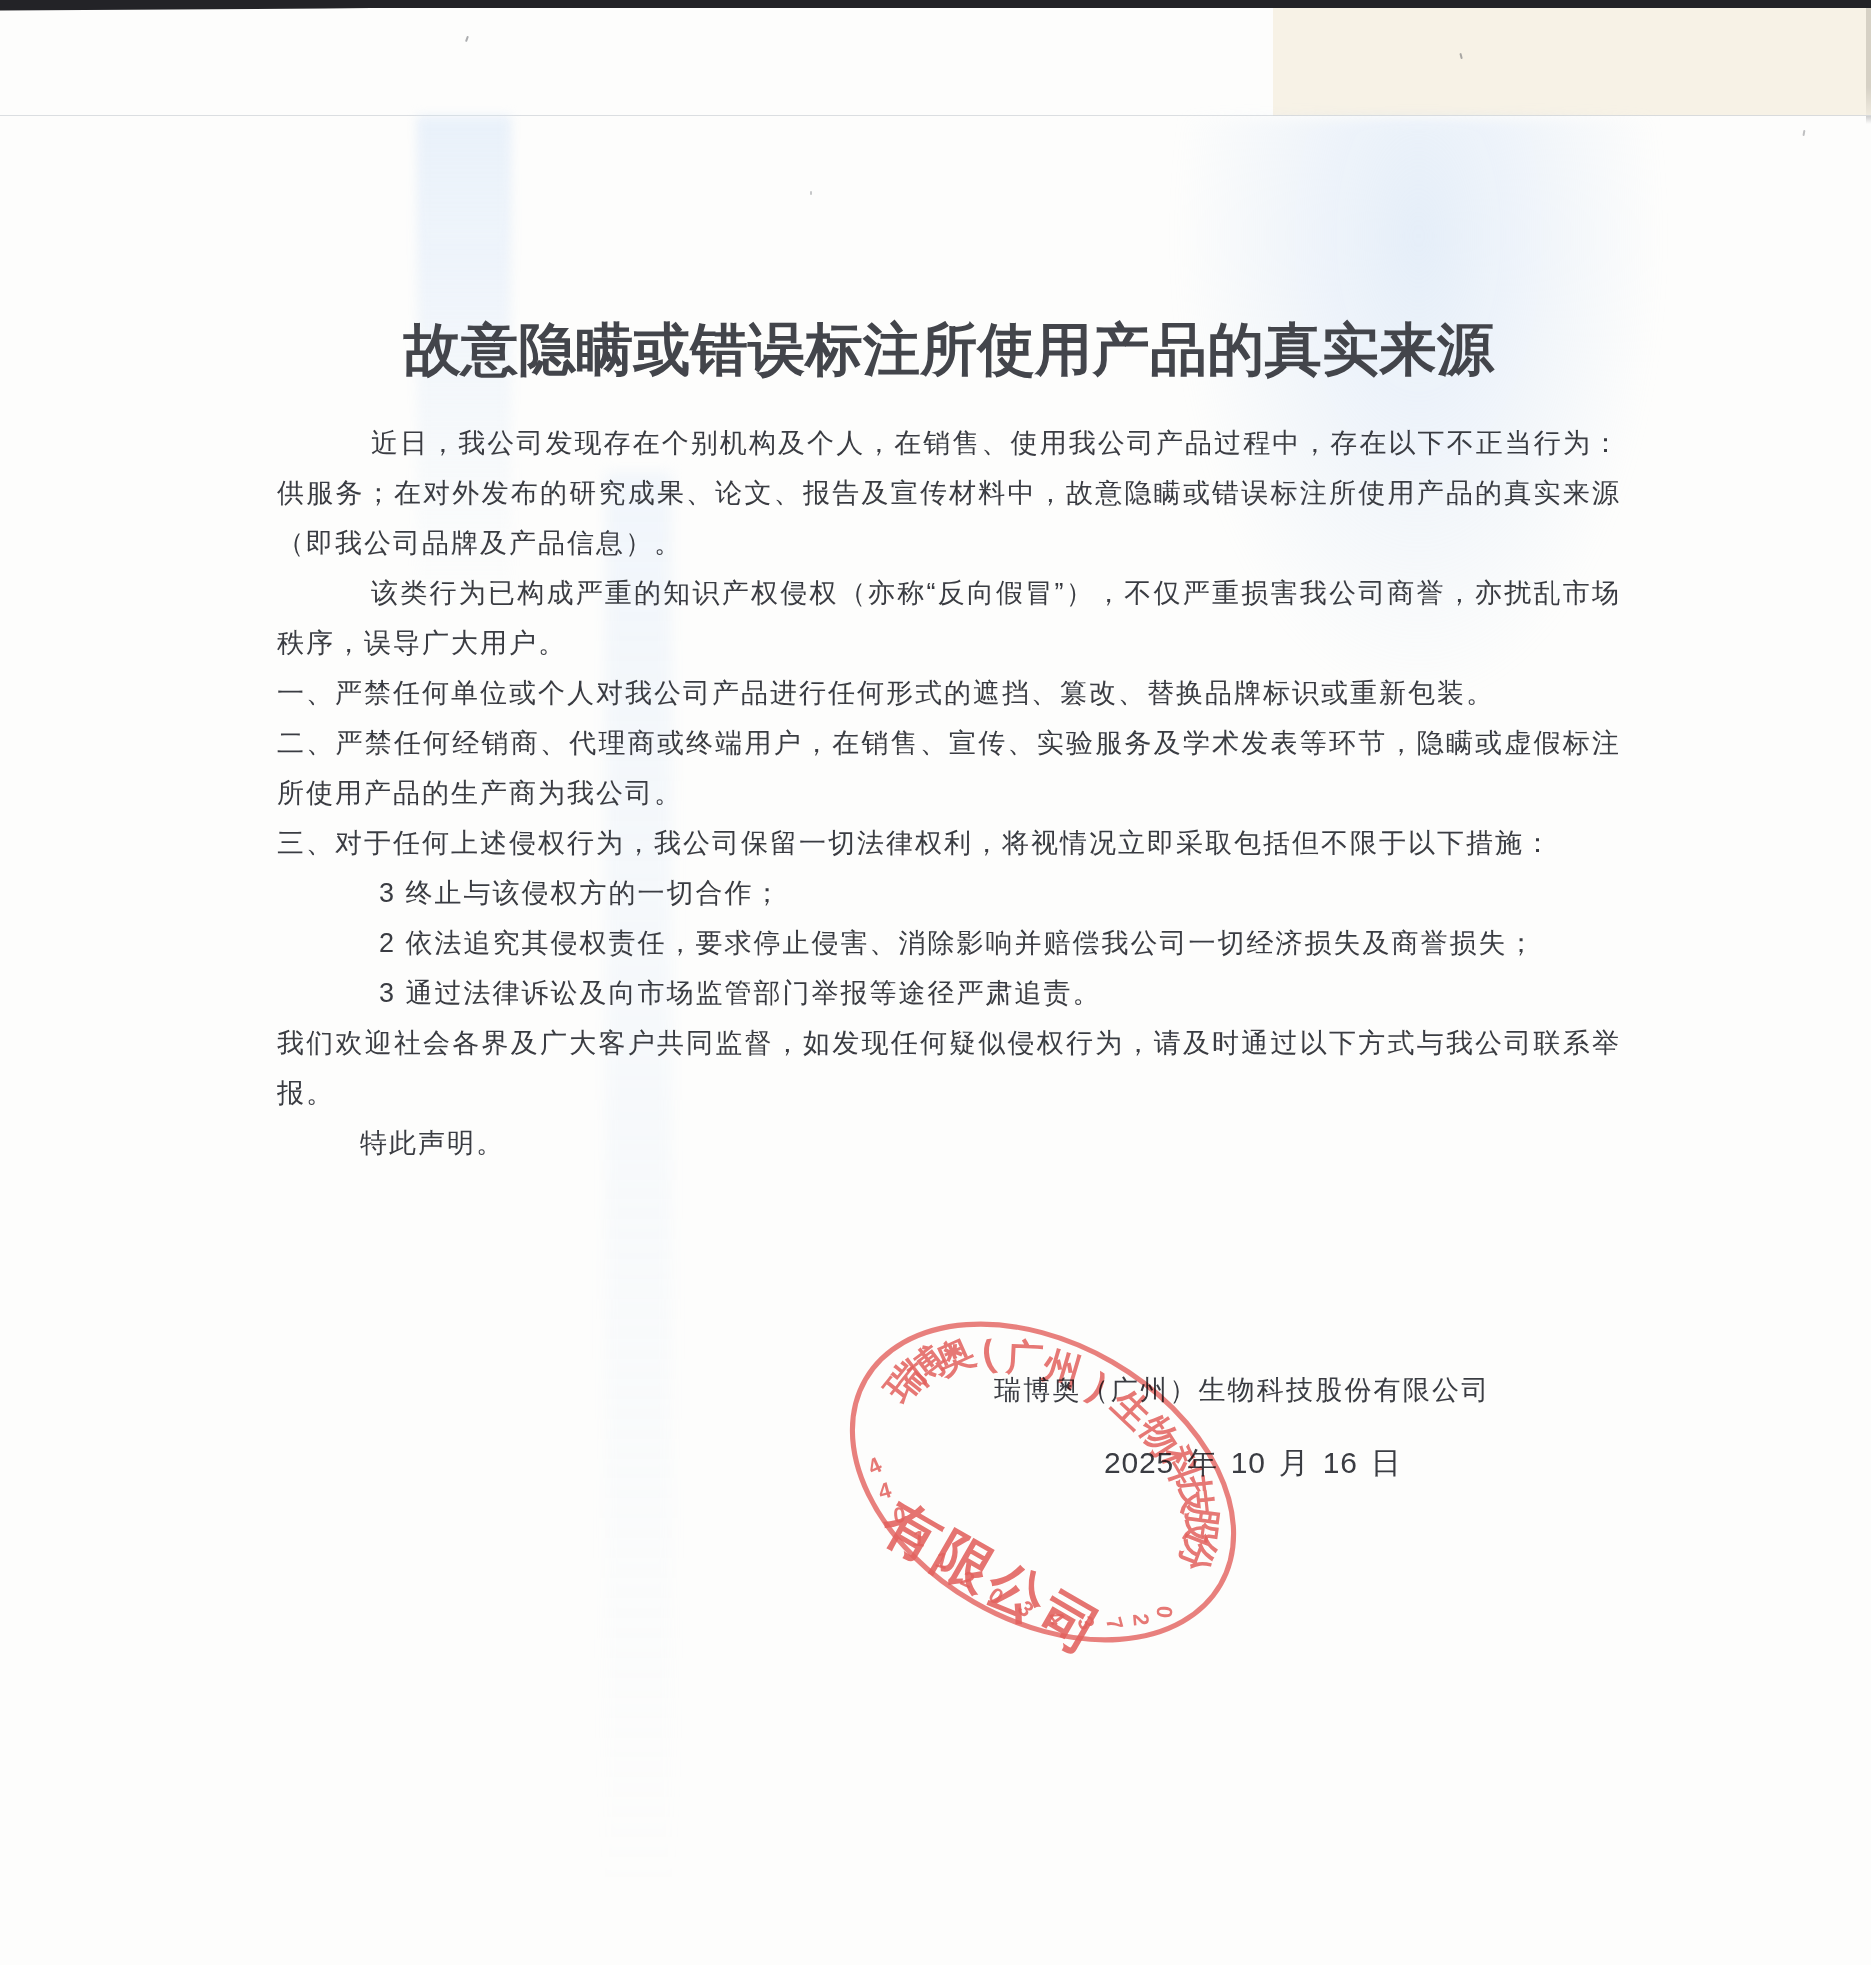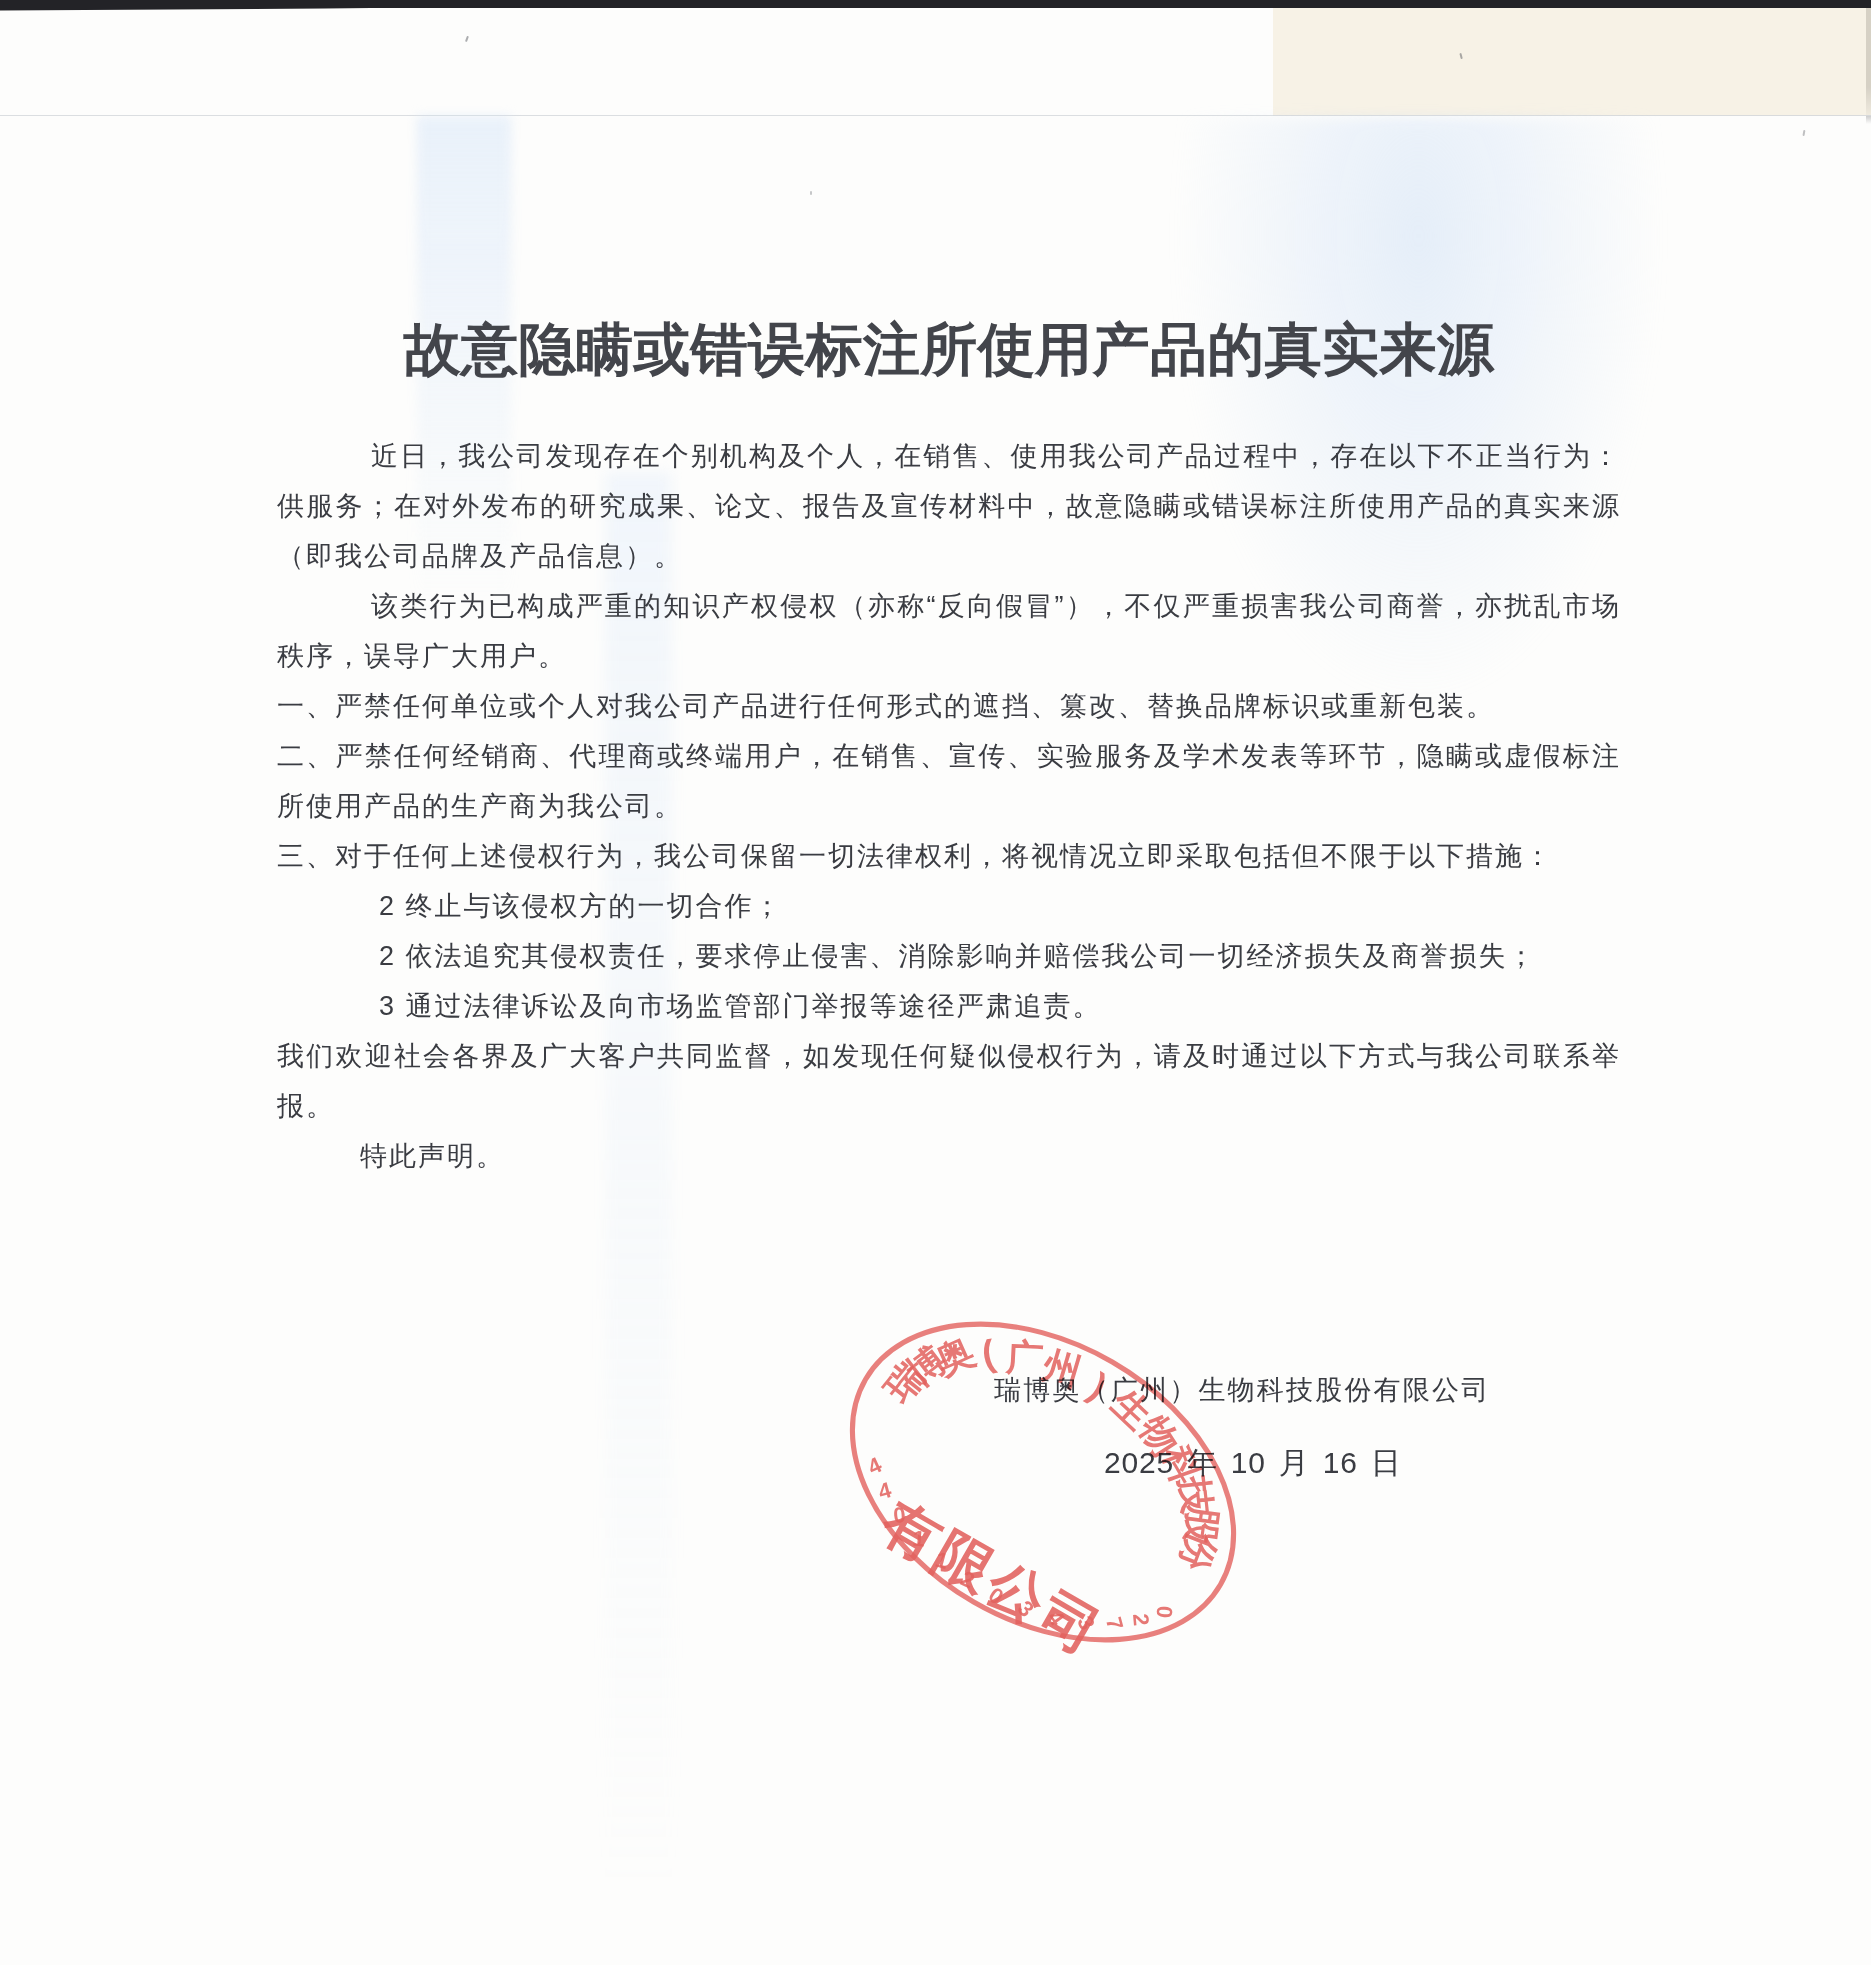--- a/index.html
+++ b/index.html
@@ -31,21 +31,21 @@
   .speck.s2{left:1460px;top:53px;transform:rotate(-15deg);}
   .speck.s3{left:810px;top:191px;height:3.9px;opacity:.3;}
   .speck.s4{left:1803px;top:130px;transform:rotate(10deg);opacity:.35;}
   
   .title{
     position:absolute;left:277px;top:312px;width:1344px;
     margin:0;text-align:center;
     font-size:57px;font-weight:700;letter-spacing:0.4px;
     color:#43454b;white-space:nowrap;
   }
-  .body-text{position:absolute;left:277px;top:431px;width:1344px;}
+  .body-text{position:absolute;left:277px;top:418px;width:1344px;}
   .line{
     height:50px;line-height:50px;
     font-size:27px;letter-spacing:2px;
     color:#3a3c42;white-space:nowrap;
   }
   .line.justify{
     white-space:normal;
     text-align:justify;text-align-last:justify;
     text-justify:inter-character;
   }
@@ -91,21 +91,21 @@
   <div class="body-text" id="body-text">
       <div class="line justify" style="padding-left: 94px;">近日，我公司发现存在个别机构及个人，在销售、使用我公司产品过程中，存在以下不正当行为：</div>
       <div class="line justify" style="padding-left: 0px;">供服务；在对外发布的研究成果、论文、报告及宣传材料中，故意隐瞒或错误标注所使用产品的真实来源</div>
       <div class="line" style="padding-left: 0px;">（即我公司品牌及产品信息）。</div>
       <div class="line justify" style="padding-left: 94px;">该类行为已构成严重的知识产权侵权（亦称“反向假冒”），不仅严重损害我公司商誉，亦扰乱市场</div>
       <div class="line" style="padding-left: 0px;">秩序，误导广大用户。</div>
       <div class="line" style="padding-left: 0px;">一、严禁任何单位或个人对我公司产品进行任何形式的遮挡、篡改、替换品牌标识或重新包装。</div>
       <div class="line justify" style="padding-left: 0px;">二、严禁任何经销商、代理商或终端用户，在销售、宣传、实验服务及学术发表等环节，隐瞒或虚假标注</div>
       <div class="line" style="padding-left: 0px;">所使用产品的生产商为我公司。</div>
       <div class="line" style="padding-left: 0px;">三、对于任何上述侵权行为，我公司保留一切法律权利，将视情况立即采取包括但不限于以下措施：</div>
-      <div class="line" style="padding-left: 102px;">2  终止与该侵权方的一切合作；</div>
+      <div class="line" style="padding-left: 102px;">3  终止与该侵权方的一切合作；</div>
       <div class="line" style="padding-left: 102px;">2  依法追究其侵权责任，要求停止侵害、消除影响并赔偿我公司一切经济损失及商誉损失；</div>
       <div class="line" style="padding-left: 102px;">3  通过法律诉讼及向市场监管部门举报等途径严肃追责。</div>
       <div class="line justify" style="padding-left: 0px;">我们欢迎社会各界及广大客户共同监督，如发现任何疑似侵权行为，请及时通过以下方式与我公司联系举</div>
       <div class="line" style="padding-left: 0px;">报。</div>
       <div class="line" style="padding-left: 83px;">特此声明。</div>
     </div>
 
   <div class="sig-company">瑞博奥（广州）生物科技股份有限公司</div>
   <div class="sig-date">2025 年 10 月 16 日</div>
 

